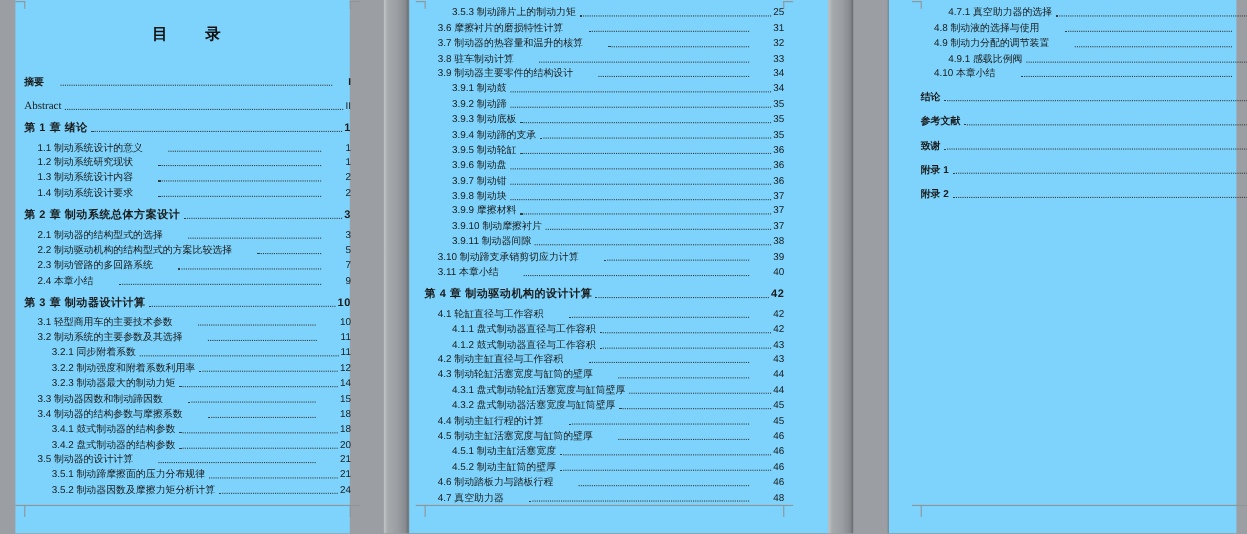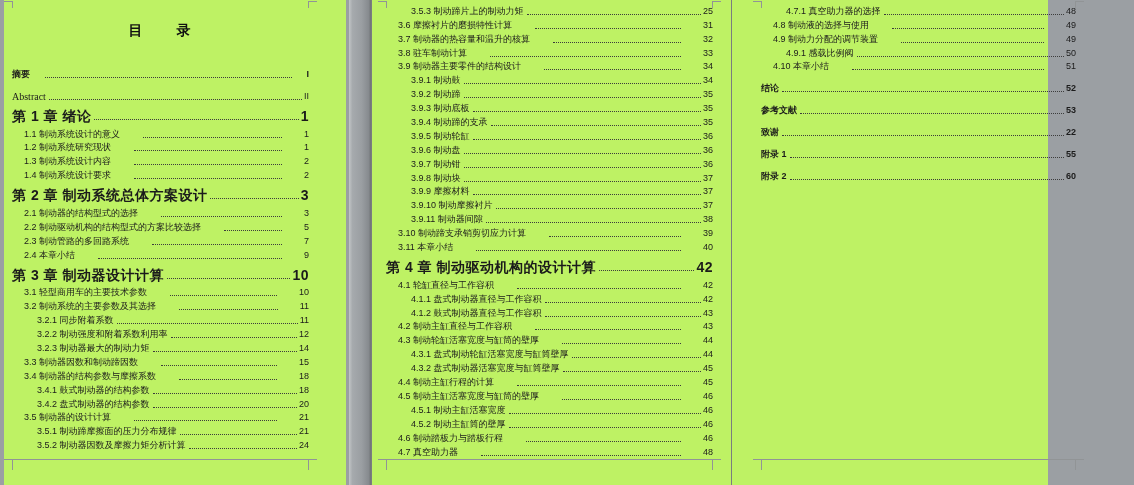--- a/index.html
+++ b/index.html
@@ -2,25 +2,25 @@
 <html><head>
 <meta charset="utf-8">
 <style>
   html,body{margin:0;padding:0;}
   body{
     width:1134px;height:485px;overflow:hidden;position:relative;
     background:#9b9fa3;
     font-family:"Liberation Sans","DejaVu Sans",sans-serif;
   }
   .page{
-    position:absolute;top:0;height:485px;background:#bef264;
+    position:absolute;top:0;height:485px;background:#7dd3fc;
   }
-  #page1{left:4px;width:342px;}
+  #page1{left:14px;width:304px;}
   #page2{left:372px;width:381px;box-shadow:-1px 0 0 #7a7d80;}
-  #page3{left:732px;width:316px;box-shadow:-1px 0 0 #7a7d80;}
+  #page3{left:808px;width:316px;box-shadow:-1px 0 0 #7a7d80;}
   .gap{
     position:absolute;top:0;height:485px;width:23px;
     background:linear-gradient(90deg,#c2c5c7 0%,#a6aaad 15%,#9a9ea2 55%,#878b8f 85%,#6e7174 96%,#8d9093 100%);
   }
   #gap1{left:349px;}
   #gap2{left:753px;}
 
   .textarea{position:absolute;top:0;bottom:0;}
   #page1 .textarea{left:8px;width:297px;}
   #page2 .textarea{left:14px;width:327px;}
@@ -44,21 +44,21 @@
   .r{
     display:flex;align-items:flex-end;height:13.9px;
     font-size:9px;line-height:11px;white-space:nowrap;
   }
   .r .lbl{flex:0 0 auto;}
   .r .leader{flex:1 1 auto;border-bottom:1.5px dotted #3c3c3c;margin:0 2px 2px 3px;min-width:6px;}
   .r .pg{flex:0 0 auto;}
   .lv2{padding-left:12px;gap:20px;}
   .lv3{padding-left:25px;}
   .b{font-weight:bold;}
-  .chap{margin-top:6px;margin-bottom:4px;letter-spacing:0.5px;font-size:14px;justify-content:center;}
+  .chap{margin-top:6px;margin-bottom:4px;letter-spacing:0.5px;font-size:10px;justify-content:center;}
   .lv1:not(.chap){margin-top:8px;}
   #page1 .rows > .r:first-child{margin-top:24px;gap:12px;}
   .serif .lbl{font-family:"Liberation Serif","DejaVu Serif",serif;font-size:10px;}
 </style>
 </head>
 <body>
 
 <div class="page" id="page1">
   <div class="textarea">
     <div class="mark mark-tl"></div>

